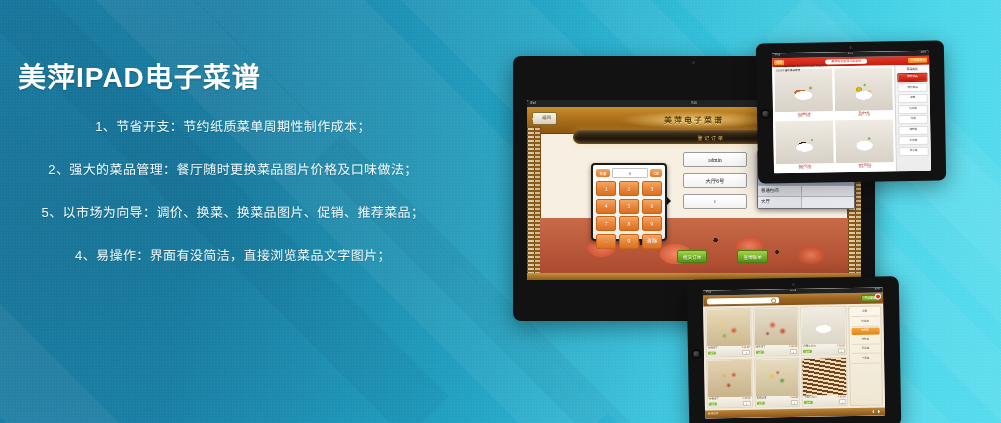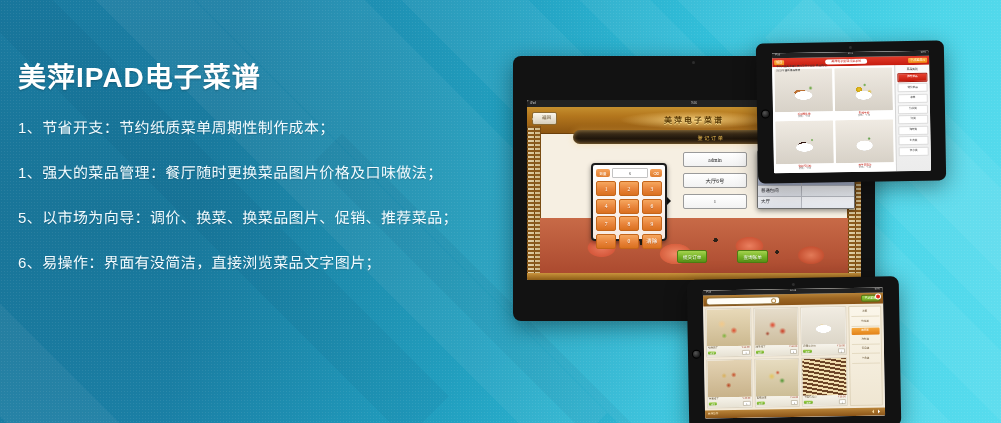--- a/index.html
+++ b/index.html
@@ -38,24 +38,25 @@
   
   .copy{position:absolute;left:18px;top:62px;width:430px;color:#fff;}
   .copy h1{
     margin:0 0 26px 0;
     font-size:28px;font-weight:bold;letter-spacing:1px;
     text-shadow:0 1px 2px rgba(0,0,0,.25);
     line-height:1.15;
   }
   .bullets{list-style:none;margin:0;padding:0;}
   .bullets li{
-    font-size:15px;line-height:1;margin-bottom:30px;
+    font-size:13px;line-height:1;margin-bottom:30px;
     color:#f2fbff;letter-spacing:.4px;
     text-shadow:0 1px 1px rgba(0,0,0,.18);
     white-space:nowrap;
+    text-align:center;
   }
 
   
   .ipad{position:absolute;background:#121212;box-shadow:0 6px 22px rgba(0,0,0,.40);}
   .ipad .bezel-btn{
     position:absolute;border-radius:50%;
     background:radial-gradient(circle at 38% 34%,#555,#1b1b1b 70%);
     border:1px solid #000;
   }
   .ipad .cam{position:absolute;width:3px;height:3px;border-radius:50%;background:#2d2d2d;}
@@ -411,23 +412,23 @@
     <i style="left:60px;top:180px;width:80px;height:560px;"></i>
     <i style="left:940px;top:-60px;width:60px;height:520px;"></i>
   </div>
   <div class="bg-dots"></div>
   <div class="bg-vig"></div>
 
   <div class="copy">
     <h1>美萍IPAD电子菜谱</h1>
     <ul class="bullets">
       <li>1、节省开支：节约纸质菜单周期性制作成本；</li>
-      <li>1、强大的菜品管理：餐厅随时更换菜品图片价格及口味做法；</li>
+      <li>2、强大的菜品管理：餐厅随时更换菜品图片价格及口味做法；</li>
       <li>5、以市场为向导：调价、换菜、换菜品图片、促销、推荐菜品；</li>
-      <li>6、易操作：界面有没简洁，直接浏览菜品文字图片；</li>
+      <li>4、易操作：界面有没简洁，直接浏览菜品文字图片；</li>
     </ul>
   </div>
 
   <div class="ipad" id="tablet-main">
     <span class="cam" style="left:179px;top:5px;"></span>
     <div class="screen">
       <div class="menu-app">
 
         <div class="statusbar">
           <span>iPad</span>

